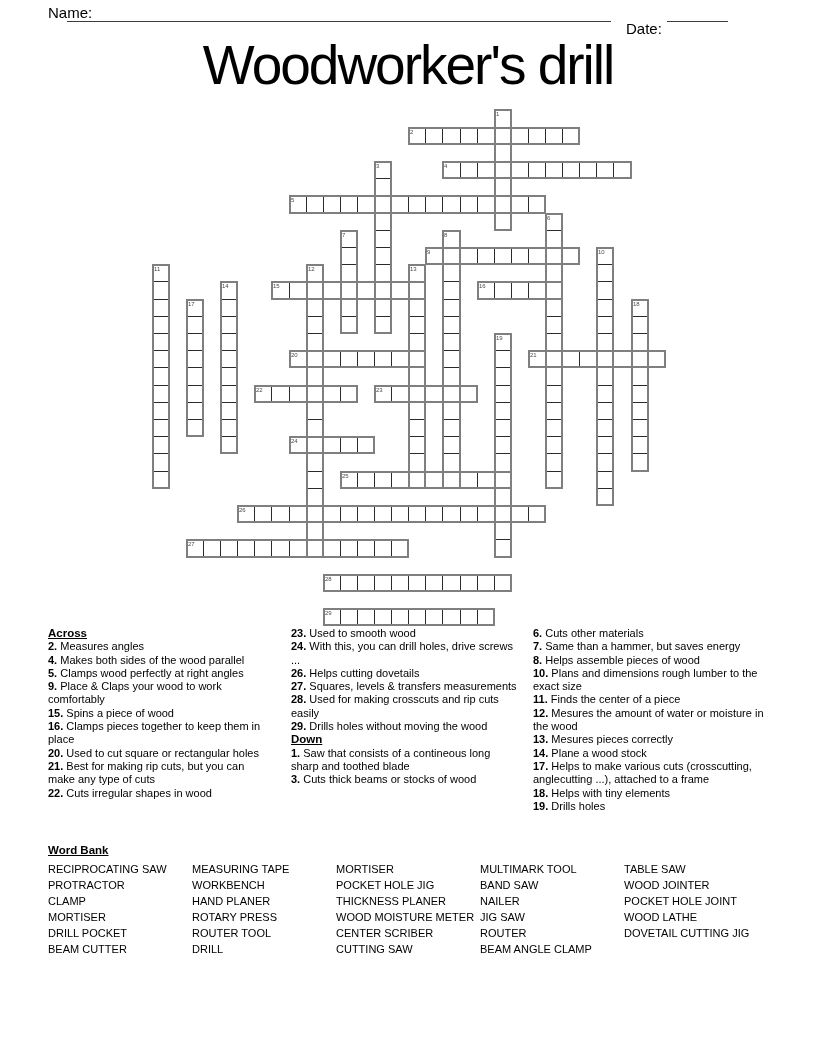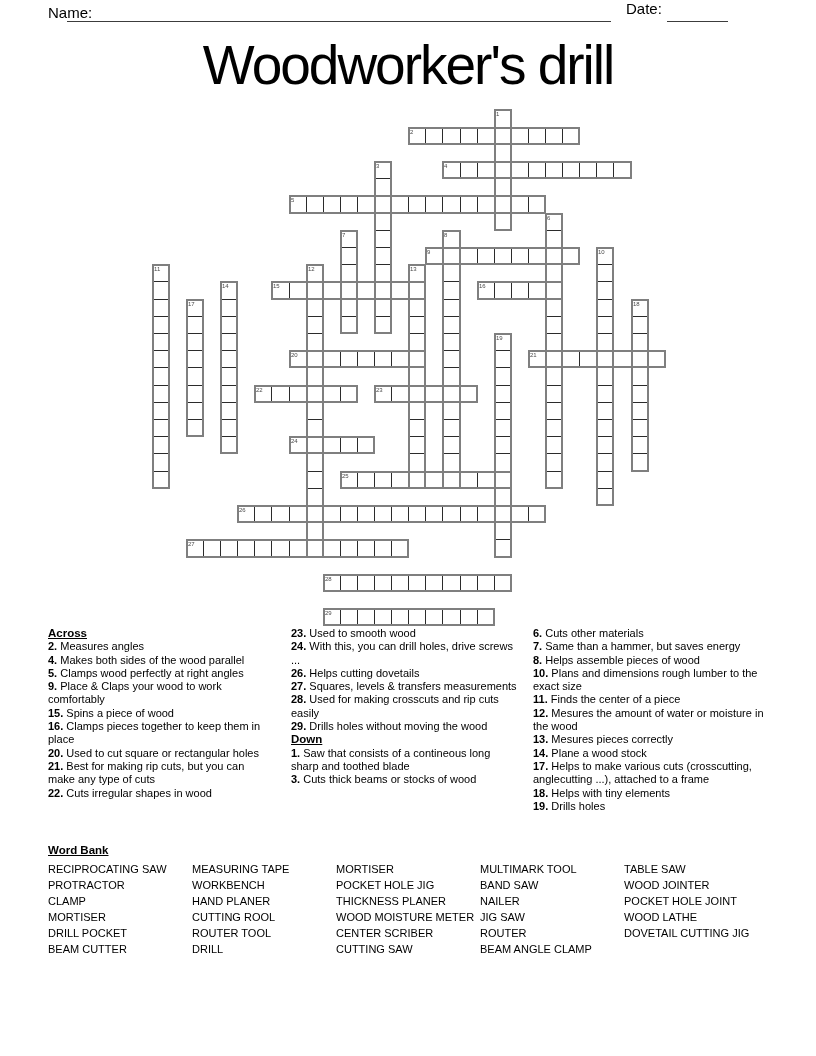--- a/index.html
+++ b/index.html
@@ -2,21 +2,21 @@
 <html><head>
 <meta charset="utf-8">
 <style>
   html,body{margin:0;padding:0;background:#fff;}
   body{width:816px;height:1056px;position:relative;font-family:"Liberation Sans",sans-serif;color:#000;overflow:hidden;}
   .page{position:absolute;inset:0;background:#fff;}
 
   
   .name-label{position:absolute;left:48px;top:4px;font-size:15px;}
   .name-line{position:absolute;left:67px;top:7px;width:544px;height:14px;border-bottom:1.5px solid #3c3c3c;}
-  .date-label{position:absolute;left:626px;top:0;font-size:15px;}
+  .date-label{position:absolute;left:626px;top:20px;font-size:15px;}
   .date-line{position:absolute;left:667px;top:7px;width:61px;height:14px;border-bottom:1.5px solid #3c3c3c;}
   .title{position:absolute;left:0;top:33px;width:816px;margin:0;text-align:center;
          font-size:55px;font-weight:normal;letter-spacing:-2px;}
 
   
   #grid{position:absolute;left:0;top:0;width:816px;height:1056px;}
   .cell{position:absolute;background:#fff;border:1px solid #2b2b2b;box-sizing:border-box;}
   .word-outline{position:absolute;border:2px solid #7f7f7f;box-sizing:border-box;pointer-events:none;background:transparent;}
   .cell-num{position:absolute;font-size:6px;line-height:6px;color:#4a4a4a;pointer-events:none;}
 
@@ -436,21 +436,21 @@
           <div class="wb-item">PROTRACTOR</div>
           <div class="wb-item">CLAMP</div>
           <div class="wb-item">MORTISER</div>
           <div class="wb-item">DRILL POCKET</div>
           <div class="wb-item">BEAM CUTTER</div>
         </div>
         <div class="wb-col">
           <div class="wb-item">MEASURING TAPE</div>
           <div class="wb-item">WORKBENCH</div>
           <div class="wb-item">HAND PLANER</div>
-          <div class="wb-item">CUTTING ROOL</div>
+          <div class="wb-item">ROTARY PRESS</div>
           <div class="wb-item">ROUTER TOOL</div>
           <div class="wb-item">DRILL</div>
         </div>
         <div class="wb-col">
           <div class="wb-item">MORTISER</div>
           <div class="wb-item">POCKET HOLE JIG</div>
           <div class="wb-item">THICKNESS PLANER</div>
           <div class="wb-item">WOOD MOISTURE METER</div>
           <div class="wb-item">CENTER SCRIBER</div>
           <div class="wb-item">CUTTING SAW</div>

